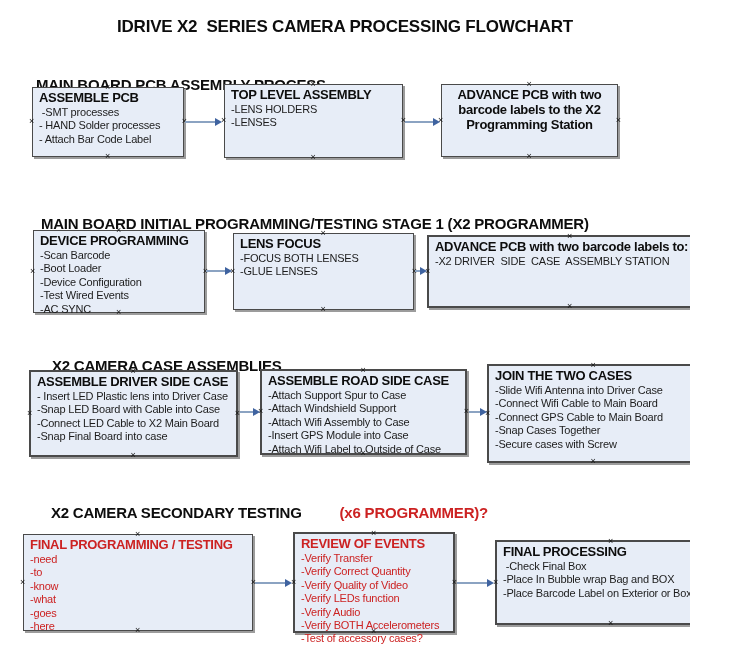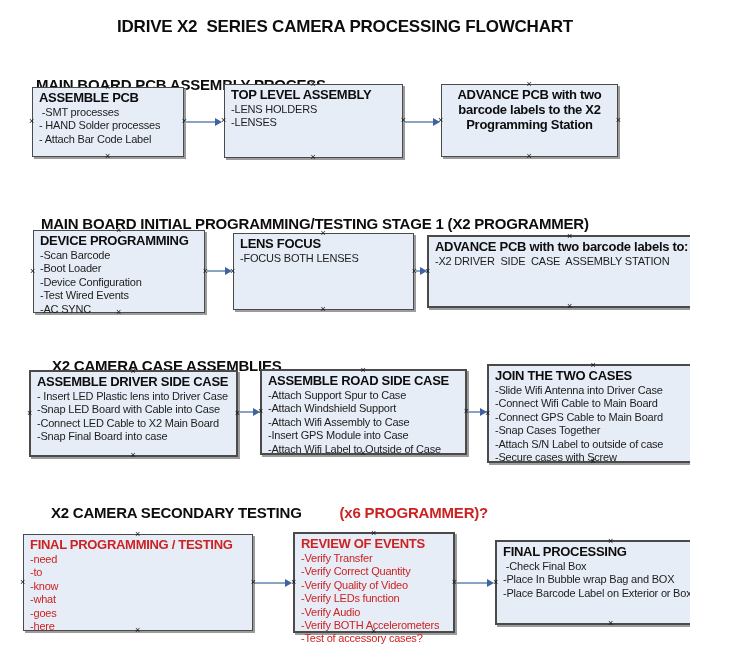--- a/index.html
+++ b/index.html
@@ -111,20 +111,21 @@
       </div>
   <span class="anchor anchor-t">×</span>
       <span class="anchor anchor-b">×</span>
       <span class="anchor anchor-l">×</span>
       <span class="anchor anchor-r">×</span>
     </div>
   <div class="box" style="left:233px;top:233px;width:181px;height:77px;">
     <div class="box-title">LENS FOCUS</div>
     <div class="box-items">
         <div class="box-item">-FOCUS BOTH LENSES</div>
+        <div class="box-item">-GLUE LENSES</div>
       </div>
   <span class="anchor anchor-t">×</span>
       <span class="anchor anchor-b">×</span>
       <span class="anchor anchor-l">×</span>
       <span class="anchor anchor-r">×</span>
     </div>
   <div class="box thick" style="left:427px;top:235px;width:286px;height:73px;">
     <div class="box-title">ADVANCE PCB with two barcode labels to:</div>
     <div class="box-items">
         <div class="box-item">-X2 DRIVER  SIDE  CASE  ASSEMBLY STATION</div>
@@ -162,21 +163,20 @@
       <span class="anchor anchor-l">×</span>
       <span class="anchor anchor-r">×</span>
     </div>
   <div class="box thick" style="left:487px;top:364px;width:213px;height:99px;">
     <div class="box-title">JOIN THE TWO CASES</div>
     <div class="box-items">
         <div class="box-item">-Slide Wifi Antenna into Driver Case</div>
         <div class="box-item">-Connect Wifi Cable to Main Board</div>
         <div class="box-item">-Connect GPS Cable to Main Board</div>
         <div class="box-item">-Snap Cases Together</div>
-        <div class="box-item">-Attach S/N Label to outside of case</div>
         <div class="box-item">-Secure cases with Screw</div>
       </div>
   <span class="anchor anchor-t">×</span>
       <span class="anchor anchor-b">×</span>
       <span class="anchor anchor-l">×</span>
       <span class="anchor anchor-r">×</span>
     </div>
 
   <div class="box red-box" style="left:23px;top:534px;width:230px;height:97px;">
     <div class="box-title">FINAL PROGRAMMING / TESTING</div>

